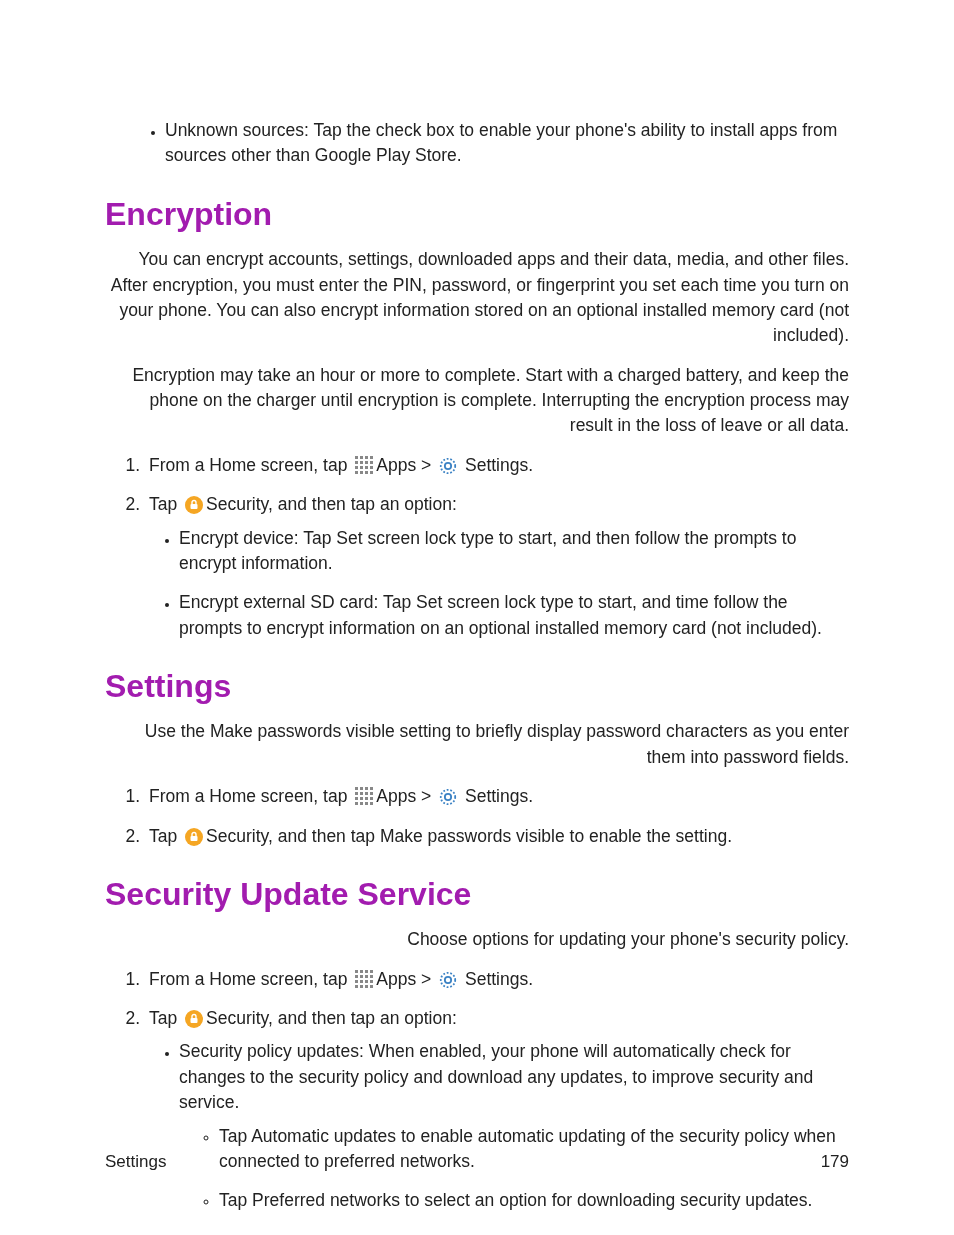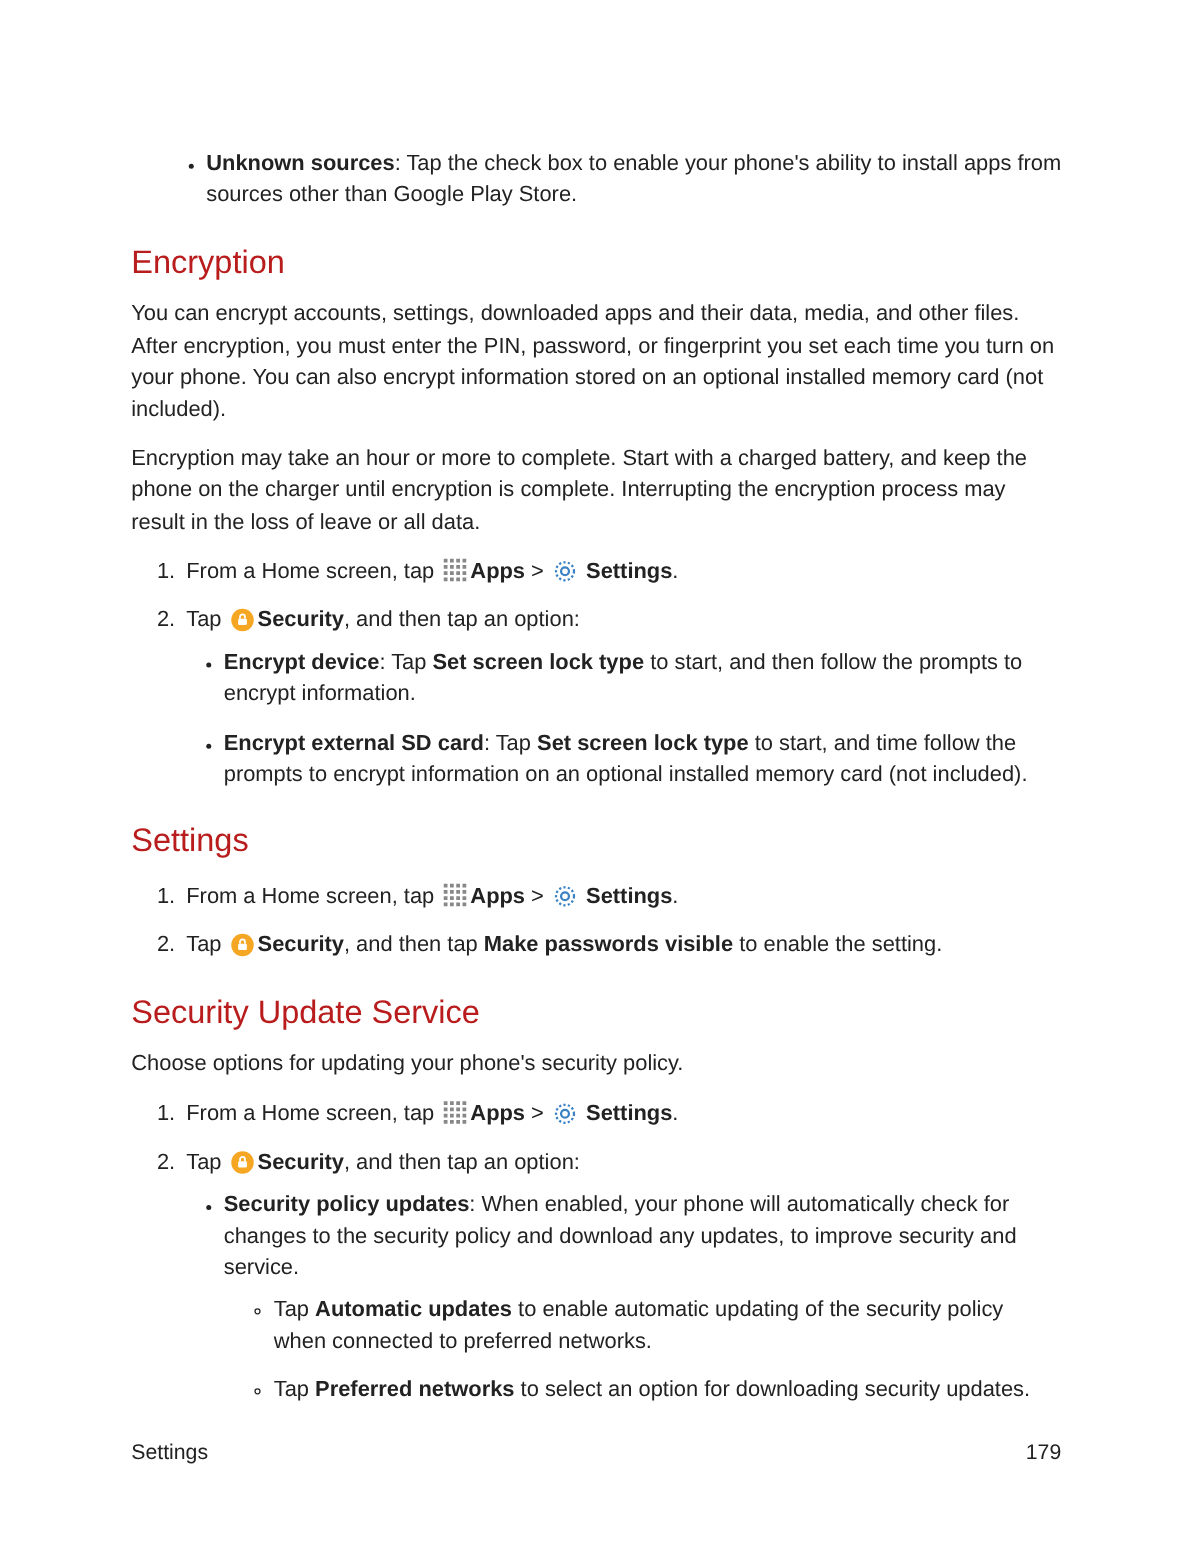--- a/index.html
+++ b/index.html
@@ -1,27 +1,27 @@
 <!DOCTYPE html>
 <html><head>
 <meta charset="utf-8">
 <style>
   html,body{margin:0;padding:0;background:#fff;color:#000;}
   .page{width:954px;height:1235px;box-sizing:border-box;padding:110px 105px 0 105px;font-family:Arial,Helvetica,sans-serif;position:relative;font-size:17.5px;line-height:1.45;color:#222;}
-  h2{font-family:Arial,Helvetica,sans-serif;font-weight:400;font-size:26px;margin:22px 0 10px 0;letter-spacing:0px;color:#b91c1c;}
-  .para{margin:10px 0 14px 0;}
+  h2{font-family:Arial,Helvetica,sans-serif;font-weight:700;font-size:32px;margin:22px 0 10px 0;letter-spacing:0px;color:#a21caf;}
+  .para{margin:10px 0 14px 0;text-align:right;}
   ol{padding-left:40px;margin:12px 0;}
   ol>li{padding-left:4px;margin:8px 0 14px 0;}
   ul.disc{list-style:disc;padding-left:60px;margin:8px 0;}
   ul.disc>li{margin:8px 0 14px 0;padding-left:0px;}
   ul.disc>li::marker{font-size:12px;}
   ul.circ{list-style:circle;padding-left:40px;margin:8px 0;}
   ul.circ>li{margin:8px 0 14px 0;}
   ul.circ>li::marker{font-size:14px;}
-  .b{font-weight:bold;margin-top:26px;}
+  .b{font-weight:normal;margin-top:26px;}
   .tip{color:#009a3e;margin:14px 0;}
   .footer{position:absolute;bottom:60px;left:105px;right:105px;display:flex;justify-content:space-between;font-size:17px;color:#222;}
   .icon-apps{display:inline-block;vertical-align:-4px;width:20px;height:20px;position:relative;margin:0 2px 0 2px;}
   .icon-apps svg{width:100%;height:100%;}
   .icon-gear{display:inline-block;vertical-align:-4px;width:18px;height:18px;position:relative;margin:0 3px;}
   .icon-gear svg{width:100%;height:100%;}
   .icon-lock{display:inline-block;vertical-align:-4px;width:18px;height:18px;border-radius:50%;background:#f5a623;position:relative;margin:0 3px;}
   .icon-lock svg{position:absolute;left:3px;top:3px;width:12px;height:12px;}
 </style>
 </head>
@@ -76,20 +76,21 @@
         </li>
         <li>
           <span class="b">Encrypt external SD card</span><span>: Tap </span><span class="b">Set screen lock type</span><span> to start, and time follow the prompts to encrypt information on an optional installed memory card (not included).</span>
         </li>
       </ul>
     </li>
   </ol>
 
 
   <h2>Settings</h2>
+  <div class="para">Use the Make passwords visible setting to briefly display password characters as you enter them into password fields.</div>
 
   <ol>
     <li>
       <span>From a Home screen, tap </span><span class="icon-apps"><svg viewBox="0 0 20 20">
             <g fill="#888">
               <rect x="1" y="1" width="3" height="3"></rect>
               <rect x="6" y="1" width="3" height="3"></rect>
               <rect x="11" y="1" width="3" height="3"></rect>
               <rect x="16" y="1" width="3" height="3"></rect>
               <rect x="1" y="6" width="3" height="3"></rect>

